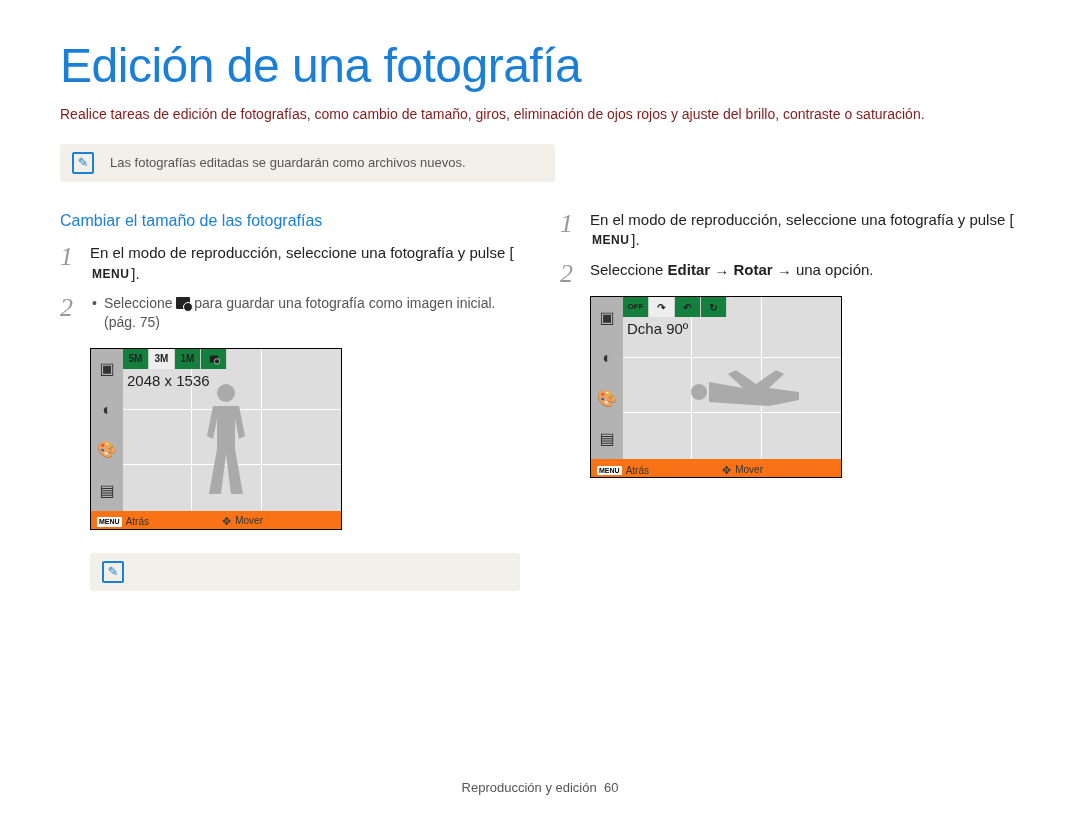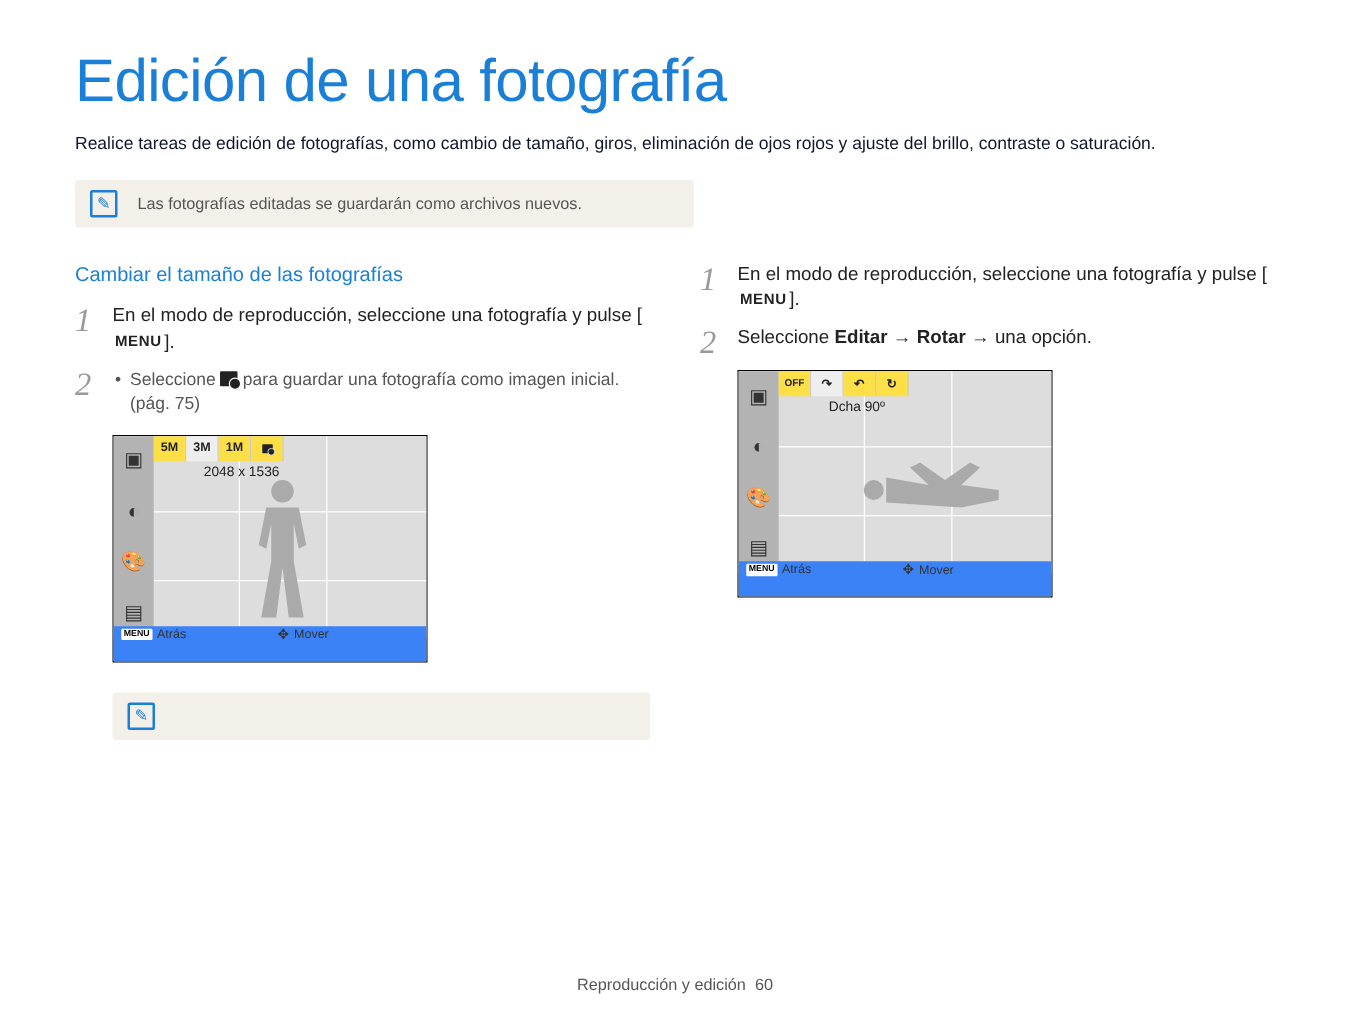--- a/index.html
+++ b/index.html
@@ -18,21 +18,21 @@
     font-family: "Arial Narrow", Arial, sans-serif;
     font-stretch: condensed;
     color: #1a7fd6;
     font-weight: 400;
     font-size: 48px;
     margin: 0 0 6px 0;
     letter-spacing: -0.5px;
   }
   .page-intro {
     font-size: 14px;
-    color: #0f172a;
+    color: #7f1d1d;
     margin: 0 0 20px 0;
   }
   .note-box {
     background: #f3f0ea;
     border-radius: 3px;
     padding: 8px 12px;
     display: flex;
     align-items: center;
     gap: 16px;
     font-size: 13px;
@@ -146,39 +146,39 @@
     flex:1;
     display:flex;align-items:center;justify-content:center;
     font-size:16px;color:#333;
   }
   .screen-toprow{
     position:absolute; left:32px; top:0; height:20px;
     display:flex;
   }
   .top-item{
     width:26px;height:20px;
-    background:#fde047;
+    background:#15803d;
     border-right:1px solid #ccc;
     display:flex;align-items:center;justify-content:center;
     font-size:10px;font-weight:bold;color:#222;
   }
   .top-item.sel{ background:#eee; }
   .screen-label{
     position:absolute; left:36px; top:22px;
-    font-size:11px; color:#222;margin-left:36px;
+    font-size:15px; color:#222;
   }
   .silhouette{
     position:absolute;
     left:110px; top:35px; width:50px; height:120px;
   }
   .silhouette svg{ width:100%; height:100%;}
   .screen-footer{
-    position:absolute; left:0; right:0; bottom:0; height:28px;
-    background:#3b82f6;
-    display:flex; align-items:flex-start;
+    position:absolute; left:0; right:0; bottom:0; height:18px;
+    background:#f97316;
+    display:flex; align-items:flex-end;
   }
   .foot-seg{
     display:flex; align-items:center; gap:4px;
     font-size:10px; color:#333;
     padding: 0 6px;
     flex:1;
   }
   .menu-tag{
     font-size:7px; font-weight:bold; background:#fff; color:#000;
     padding:0 2px; border-radius:1px;

